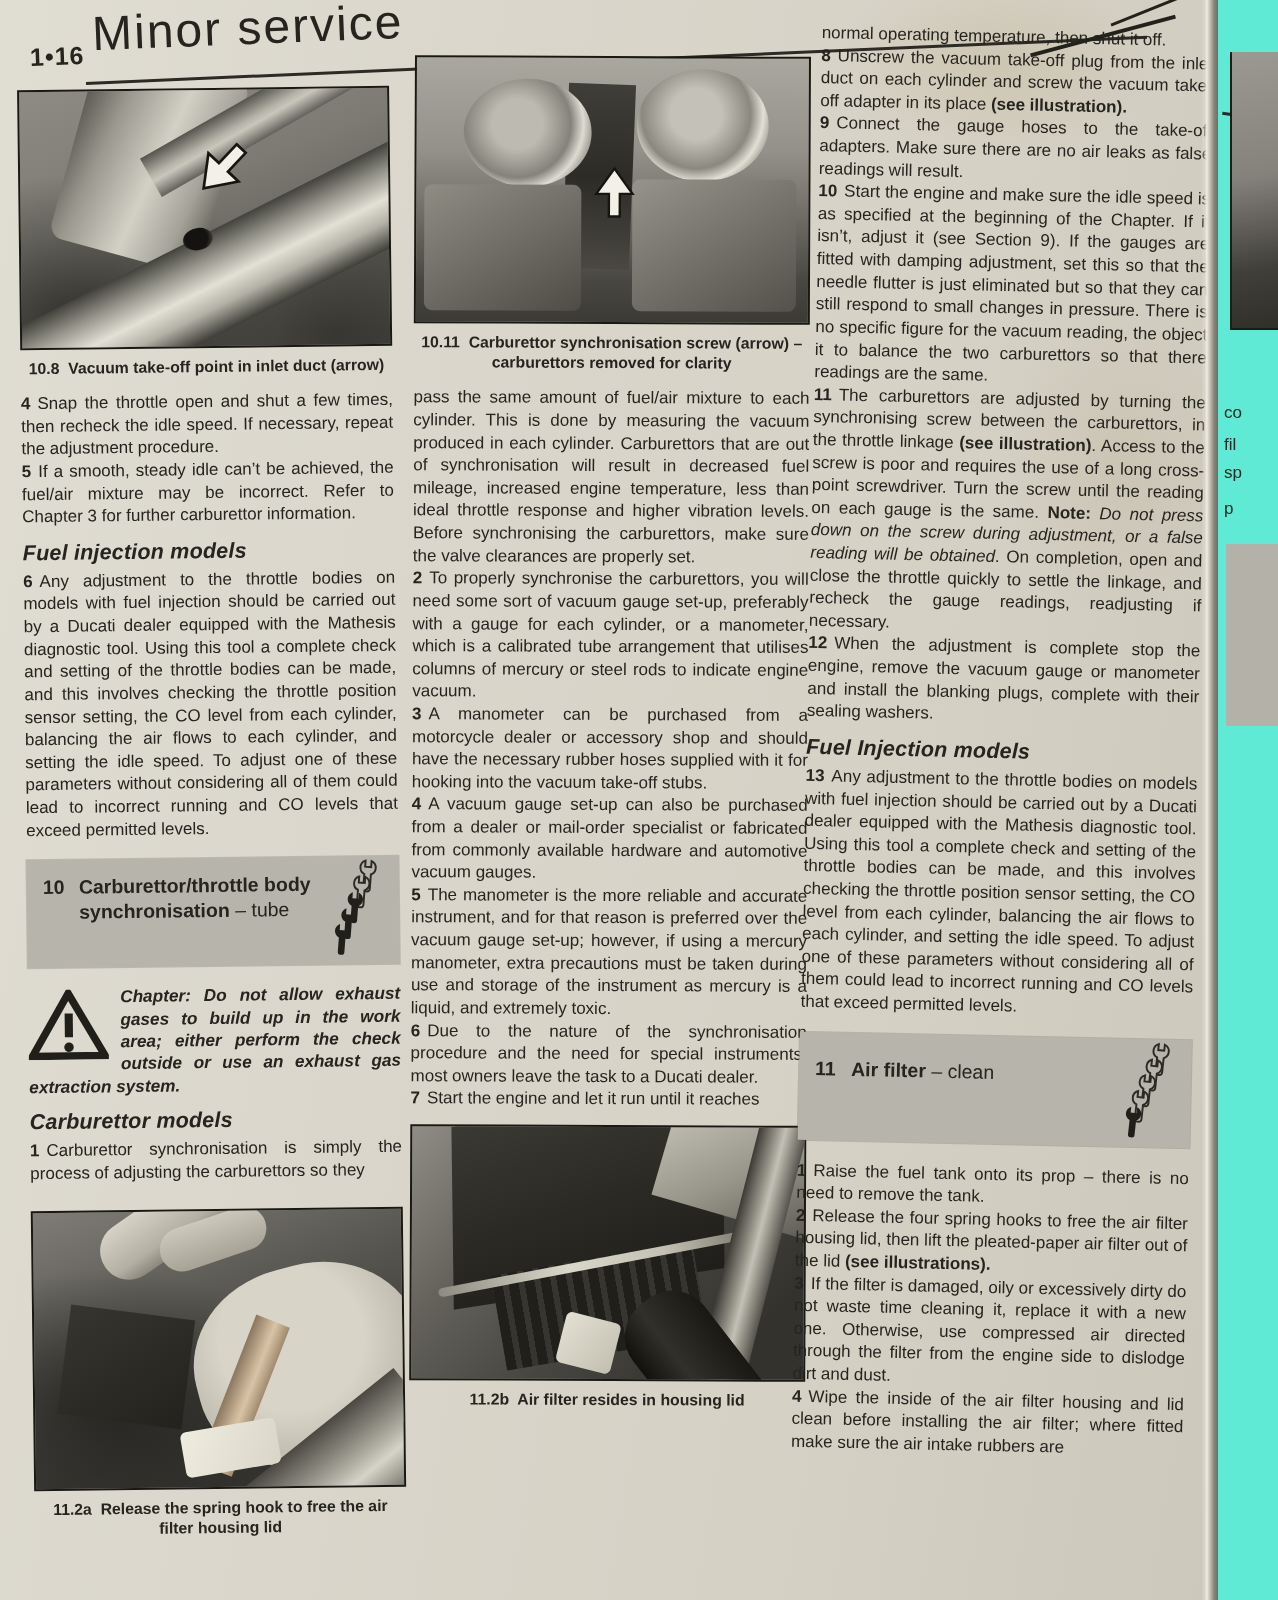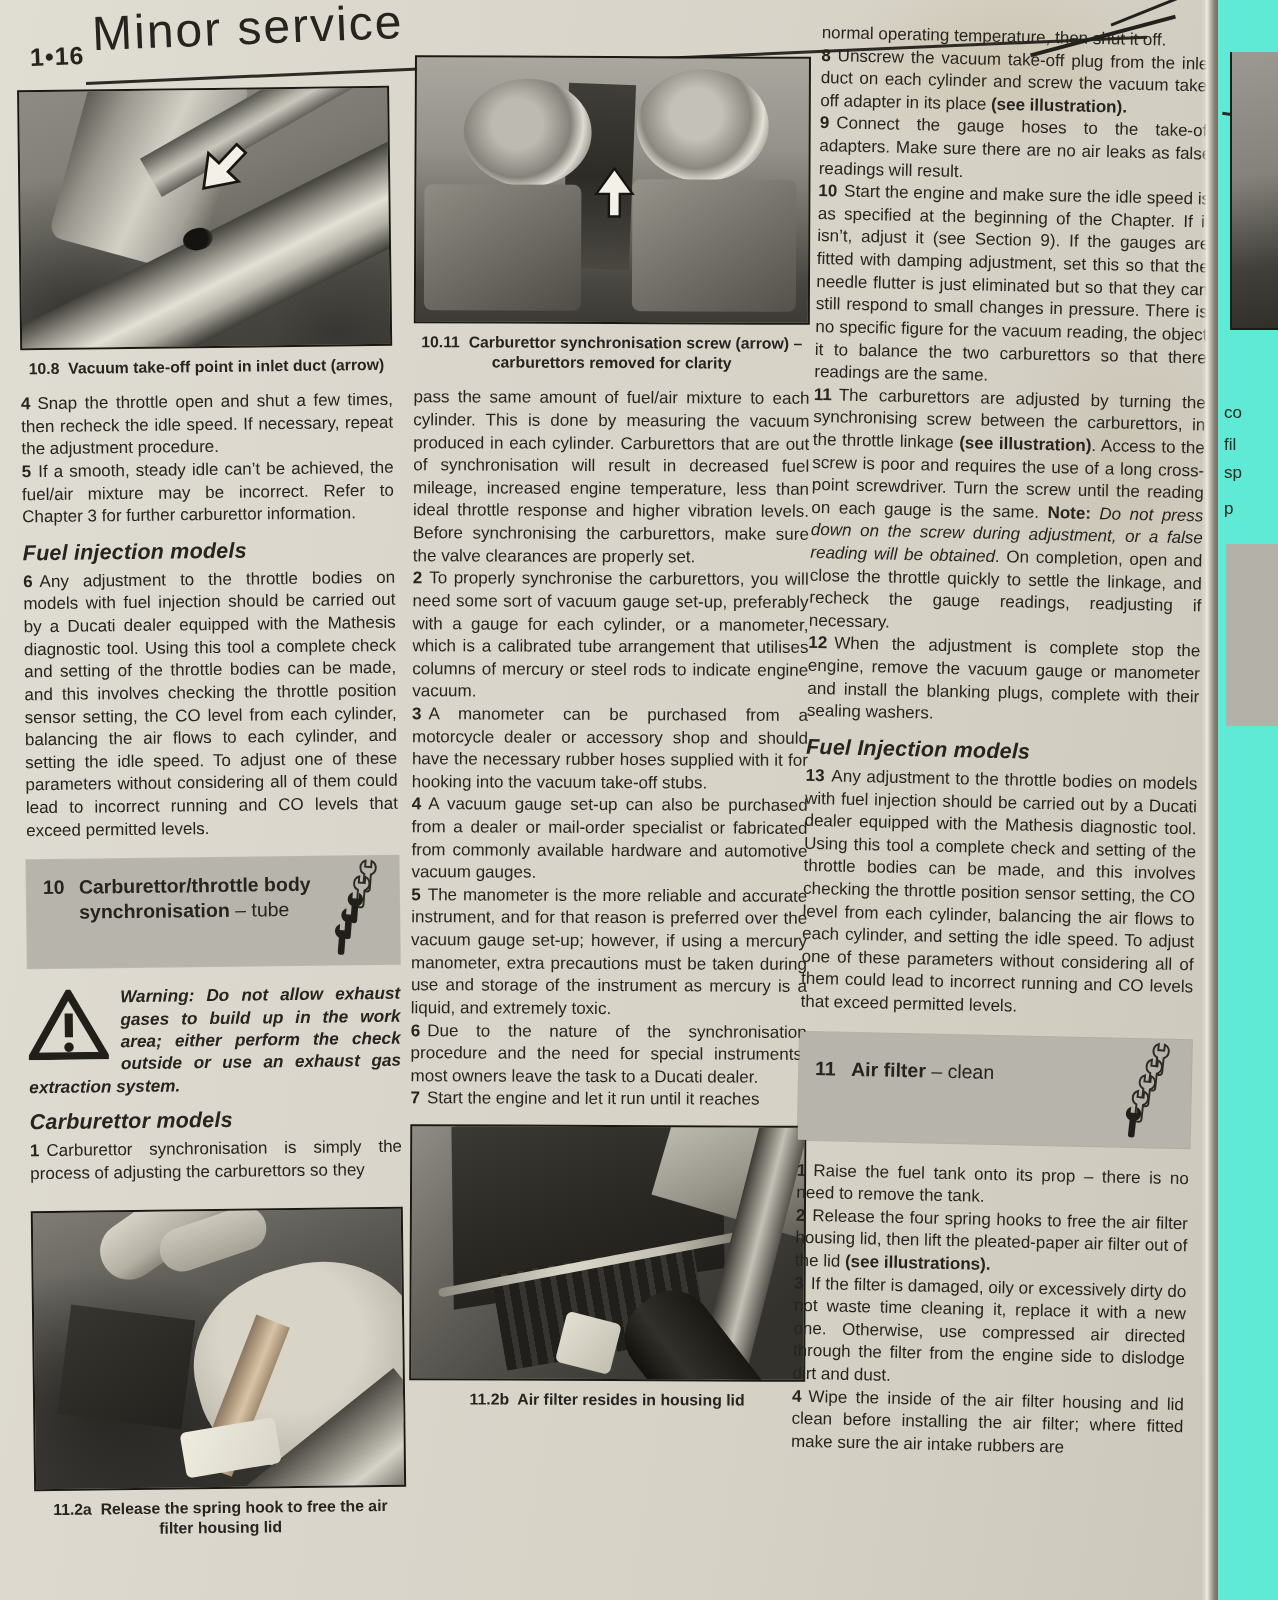--- a/index.html
+++ b/index.html
@@ -202,21 +202,21 @@
           </svg>
       </div>
     </div>
 
     <div class="warning">
       <svg class="warn-tri" viewBox="0 0 64 56">
         <path d="M32 3 L61 53 L3 53 Z" fill="none" stroke="#211f1a" stroke-width="6"></path>
         <rect x="29" y="19" width="6.5" height="19" fill="#211f1a"></rect>
         <circle cx="32.2" cy="46" r="3.8" fill="#211f1a"></circle>
       </svg>
-      <span>Warning:</span><span> Do not allow exhaust gases to build up in the work area; either perform the check outside or use an exhaust gas extraction system.</span>
+      <span>Chapter:</span><span> Do not allow exhaust gases to build up in the work area; either perform the check outside or use an exhaust gas extraction system.</span>
     </div>
 
     <h2 class="subhead">Carburettor models</h2>
     <p class="para"><b class="pnum">1</b><span>Carburettor synchronisation is simply the process of adjusting the carburettors so they</span></p>
 
     <figure class="photo ph-11-2a" style="margin-top:26px;">
       <div class="ph-shape dark-box-a"></div>
       <div class="ph-shape finger-1"></div>
       <div class="ph-shape finger-2"></div>
       <div class="ph-shape hand-r"></div>

